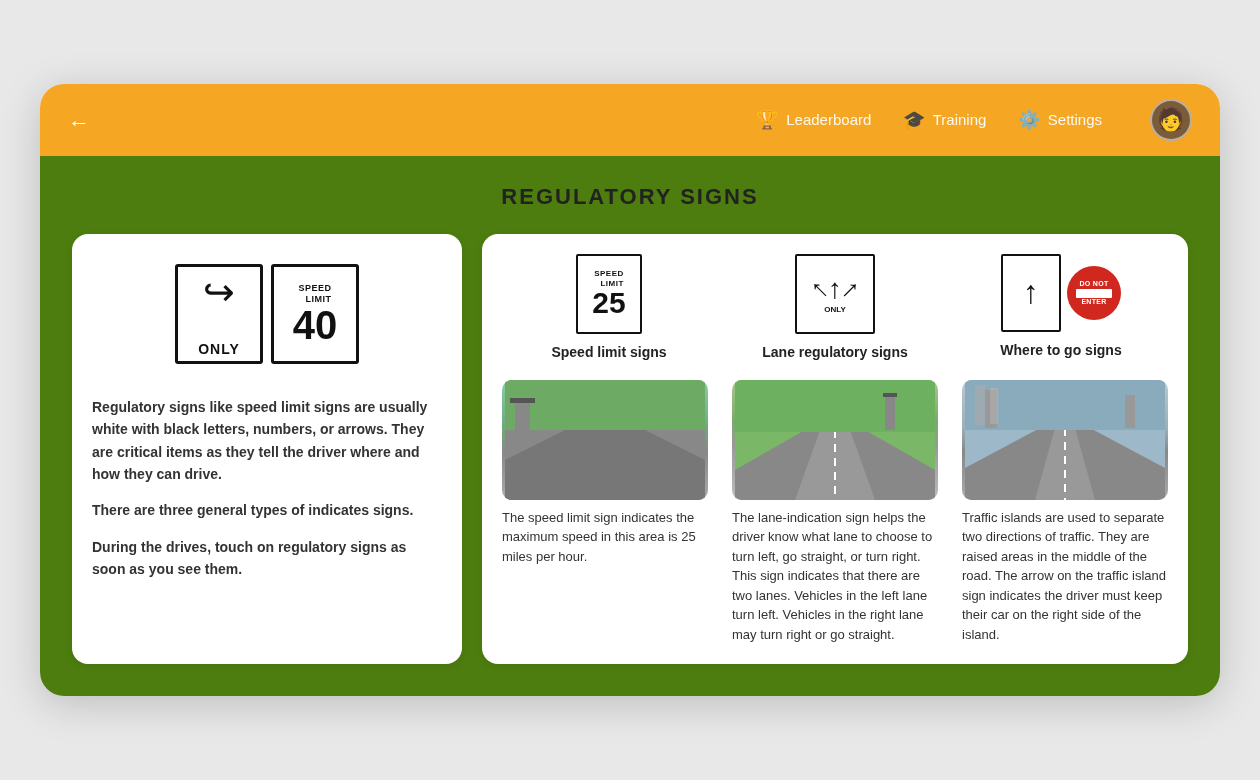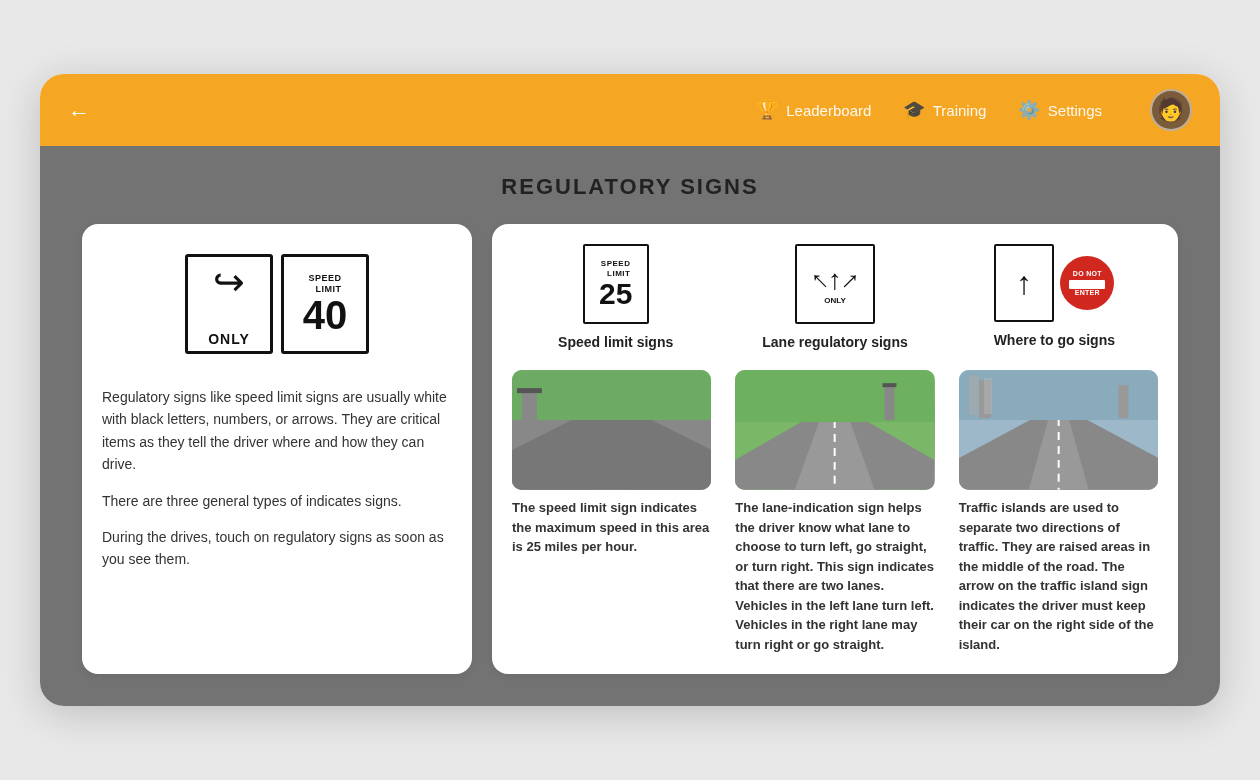--- a/index.html
+++ b/index.html
@@ -62,22 +62,22 @@
       align-items: center;
       justify-content: center;
       font-size: 22px;
       color: #fff;
       margin-left: 16px;
       cursor: pointer;
       border: 2px solid rgba(255,255,255,0.5);
     }
     
     .main {
-      background: #737373;
-      padding: 28px 42px 32px;
+      background: #4d7c0f;
+      padding: 28px 32px 32px;
     }
     .page-title {
       text-align: center;
       font-size: 22px;
       font-weight: 800;
       letter-spacing: 2px;
       color: #222;
       margin-bottom: 24px;
     }
     .content-grid {
@@ -152,21 +152,21 @@
       color: #111;
       line-height: 1;
     }
     .left-text {
       font-size: 14px;
       color: #333;
       line-height: 1.6;
     }
     .left-text p { margin-bottom: 14px; }
     .left-text p:last-child { margin-bottom: 12px; }
-    .left-text strong { font-weight: 400; }
+    .left-text strong { font-weight: 700; }
     
     .right-card {
       background: #fff;
       border-radius: 16px;
       padding: 20px;
       box-shadow: 0 2px 8px rgba(0,0,0,0.07);
     }
     .sign-categories {
       display: grid;
       grid-template-columns: 1fr 1fr 1fr;
@@ -267,21 +267,20 @@
       height: 9px;
       background: #fff;
       border-radius: 1px;
       margin-top: 2px;
     }
     
     .photo-grid {
       display: grid;
       grid-template-columns: 1fr 1fr 1fr;
       gap: 24px;
-      font-weight: bold;
     }
     .photo-item { display: flex; flex-direction: column; gap: 8px; }
     .photo-box {
       width: 100%;
       height: 120px;
       border-radius: 10px;
       overflow: hidden;
       background: #c8d4b0;
     }
     .photo-caption {

